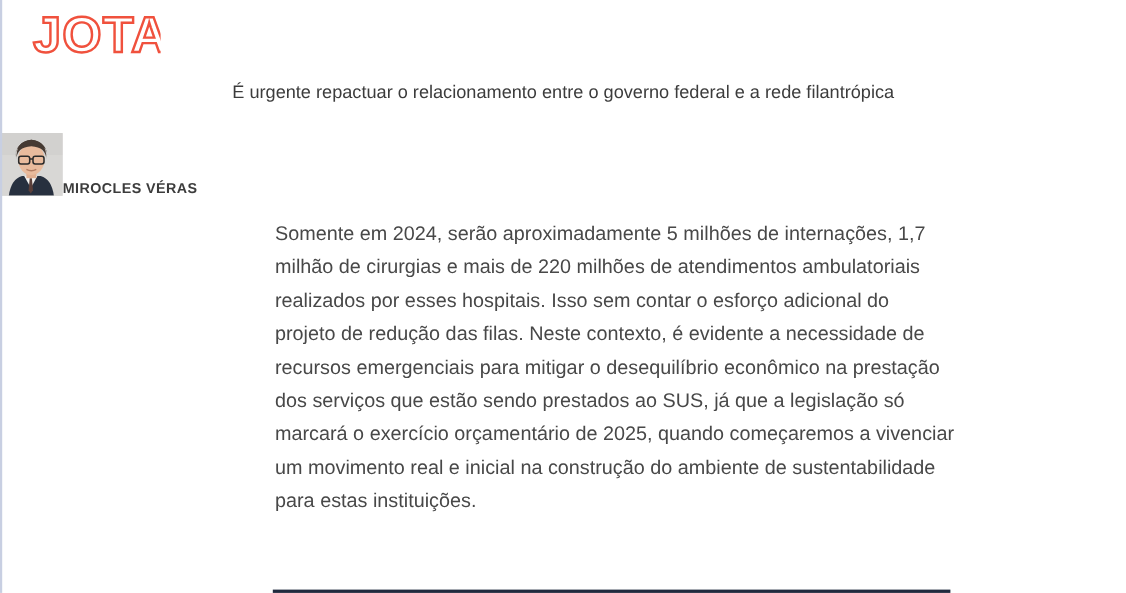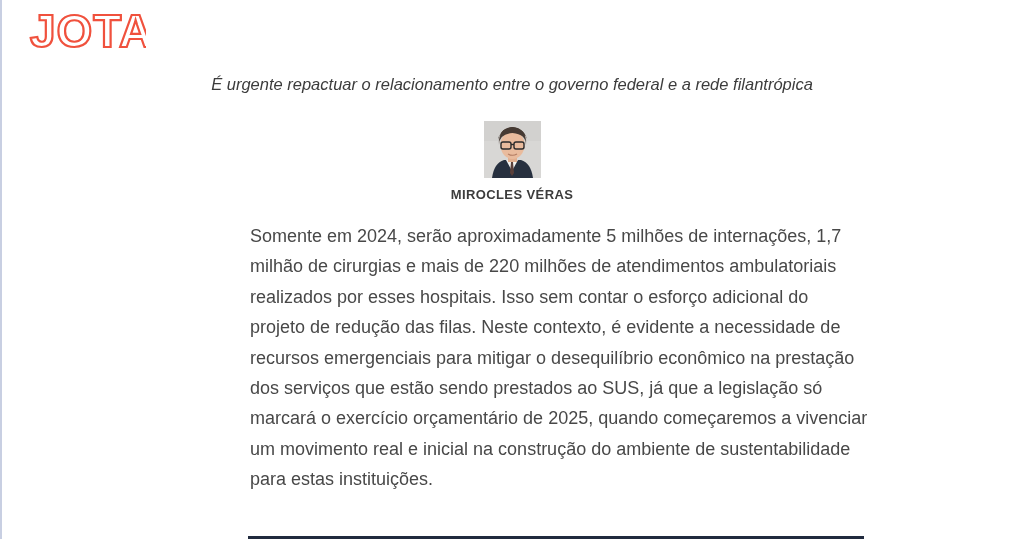--- a/index.html
+++ b/index.html
@@ -34,27 +34,26 @@
     color: #161616;
     letter-spacing: -0.3px;
     white-space: nowrap;
   }
   .subtitle {
     margin-top: 17px;
     text-align: center;
     font-size: 16.5px;
     color: #3c3c3c;
     font-weight: 400;
-    font-style: italic;
   }
   .author-block {
     margin-top: 27px;
     display: flex;
-    flex-direction: column;
-    align-items: center;
+    flex-direction: row;
+    align-items: flex-end;
   }
   .avatar {
     width: 57px; height: 57px;
     overflow: hidden;
     cursor: pointer;
     background: #d8d7d5;
   }
   .avatar svg { display: block; }
   .author-name {
     margin-top: 9px;

